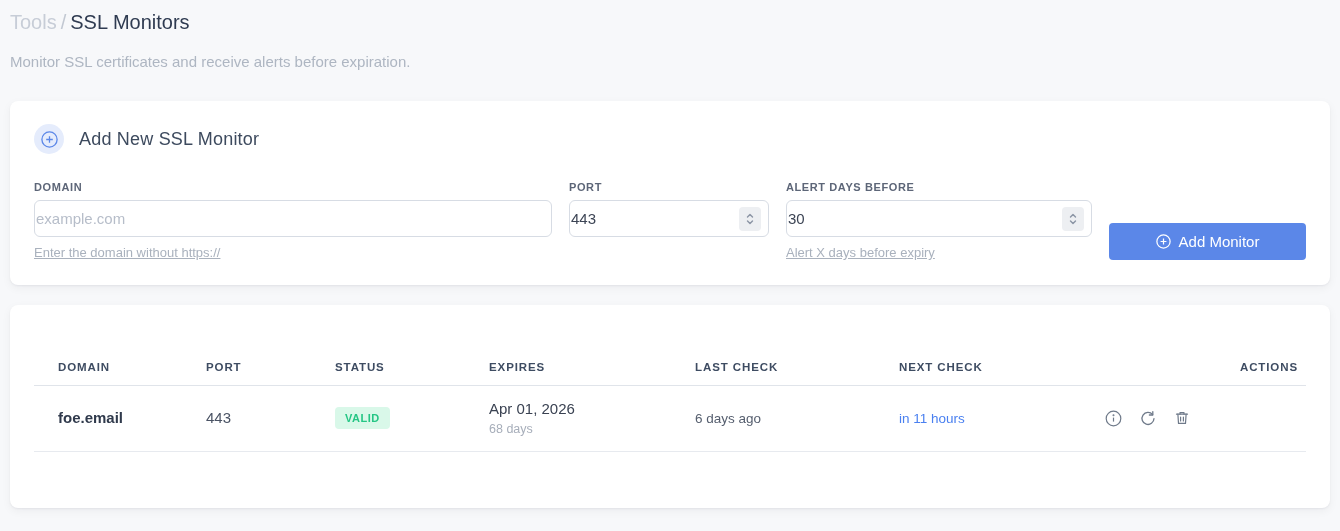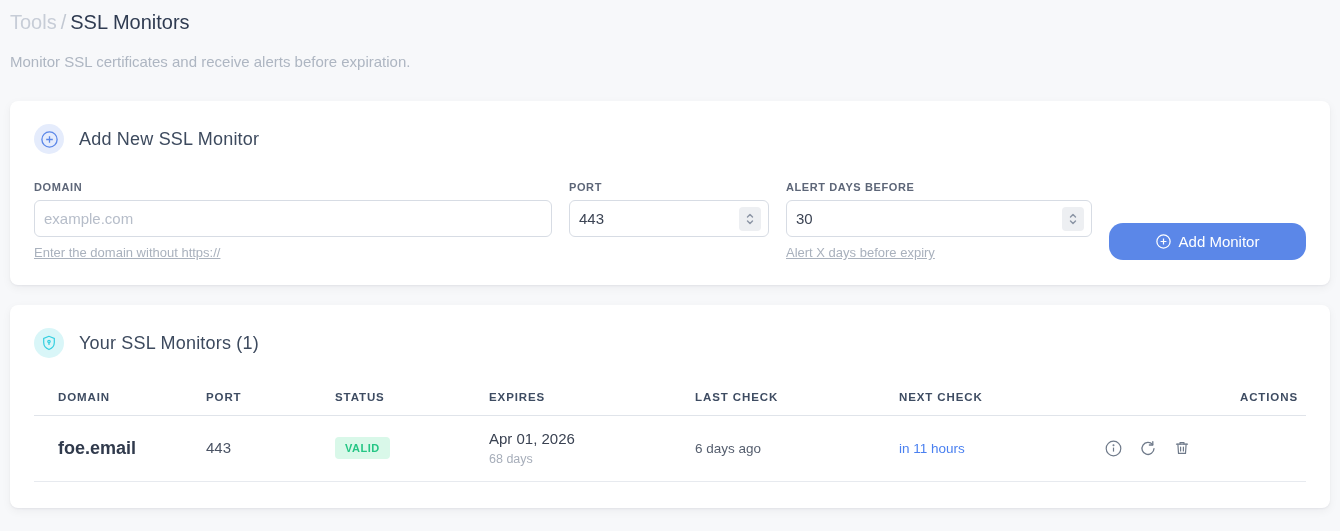--- a/index.html
+++ b/index.html
@@ -45,39 +45,39 @@
   .field-port { width: 200px; }
   .field-alert { width: 306px; }
   .field-label {
     font-size: 11px; font-weight: 600; color: #5d6678;
     letter-spacing: .6px; margin-bottom: 7px; text-transform: uppercase;
   }
   .input-wrap { position: relative; }
   .text-input {
     width: 100%; height: 37px;
     border: 1px solid #d7dce4; border-radius: 6px;
-    padding: 0 9px; font-size: 15px; color: #3c4454;
+    padding: 0 1px; font-size: 15px; color: #3c4454;
     font-family: "Liberation Sans", sans-serif;
     background: #fff; outline: none;
   }
   .text-input::placeholder { color: #b6bdc9; }
   .spinner {
     position: absolute; right: 8px; top: 50%; transform: translateY(-50%);
     width: 22px; height: 24px; border-radius: 4px;
     background: #edeff2;
     display: flex; flex-direction: column; align-items: center; justify-content: center;
     cursor: pointer;
   }
   .helper { margin-top: 8px; font-size: 13px; color: #a9b1bd; text-decoration: underline; }
 
   .btn-col { flex: 1; display: flex; }
   .add-btn {
     margin-top: 42px; height: 37px; width: 100%;
     background: var(--accent, #5b87e8); color: #ffffff;
-    border: none; border-radius: 14px;
+    border: none; border-radius: 4px;
     font-size: 15px; font-family: "Liberation Sans", sans-serif;
     display: flex; align-items: center; justify-content: center; gap: 8px;
     cursor: pointer;
   }
 
   
   table { width: 100%; border-collapse: collapse; margin-top: 33px; }
   th {
     text-align: left; font-size: 11.5px; font-weight: 700;
     color: #3e4c62; letter-spacing: .9px;
@@ -87,21 +87,21 @@
   td { padding: 14px 8px 15px 0; border-bottom: 1px solid #e7eaef; vertical-align: middle; }
   th:first-child, td:first-child { padding-left: 24px; }
   .col-domain { width: 172px; }
   .col-port   { width: 129px; }
   .col-status { width: 154px; }
   .col-expires{ width: 206px; }
   .col-last   { width: 204px; }
   .col-next   { width: 206px; }
   .col-actions{ width: auto; text-align: right; }
 
-  .cell-domain { font-size: 18px; font-weight: 700; color: #303a4c; }
+  .cell-domain { font-size: 15px; font-weight: 700; color: #303a4c; }
   .cell-port { font-size: 15px; color: #4a5364; }
   .badge-valid {
     display: inline-block; background: var(--valid-bg, #d9f8e9); color: var(--valid-text, #25c685);
     font-size: 11px; font-weight: 700; letter-spacing: .5px;
     padding: 5px 10px; border-radius: 4px;
   }
   .cell-date { font-size: 15px; color: #3a4252; }
   .cell-days { font-size: 12.5px; color: #a7aeba; margin-top: 5px; }
   .cell-last { font-size: 13.5px; color: #555e6e; }
   .cell-next { font-size: 13.5px; color: var(--next-blue, #4a80f0); text-align: center; }
@@ -178,30 +178,20 @@
               <path d="M8.5 5.2v6.6M5.2 8.5h6.6"></path>
             </svg>
           </span>
           <span>Add Monitor</span>
         </button>
       </div>
     </div>
   </div>
 
   <div class="card card-list">
-    <div class="card-header">
-      <span class="icon-circle cyan">
-        <svg width="16" height="16" viewBox="0 0 16 16" fill="none" stroke="#33cfe0" stroke-width="1.2">
-          <path d="M8 1.3 2.7 3.4v4c0 3.4 2.2 5.8 5.3 7.1 3.1-1.3 5.3-3.7 5.3-7.1v-4L8 1.3Z"></path>
-          <circle cx="8" cy="6.6" r="1.2"></circle>
-          <path d="M8 7.8v2.2"></path>
-        </svg>
-      </span>
-      <span class="card-title">Your SSL Monitors (1)</span>
-    </div>
 
     <table>
       <thead>
         <tr>
           <th class="col-domain">DOMAIN</th>
           <th class="col-port">PORT</th>
           <th class="col-status">STATUS</th>
           <th class="col-expires">EXPIRES</th>
           <th class="col-last">LAST CHECK</th>
           <th class="col-next">NEXT CHECK</th>

